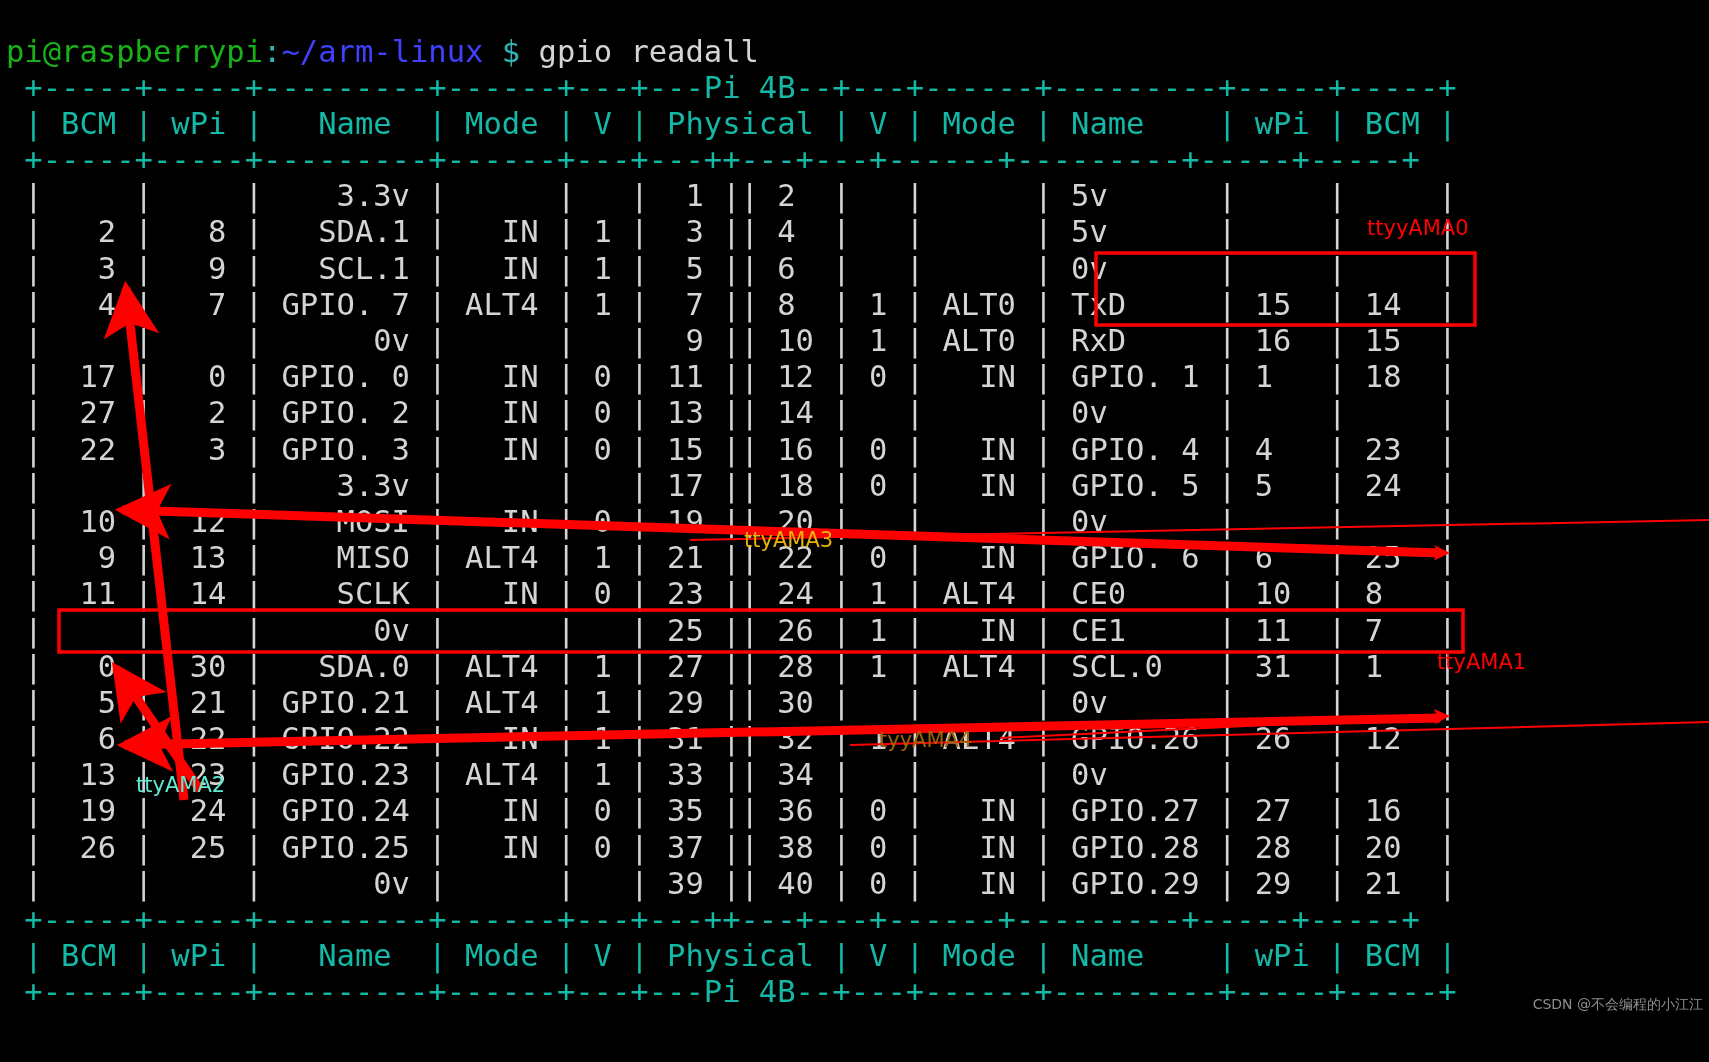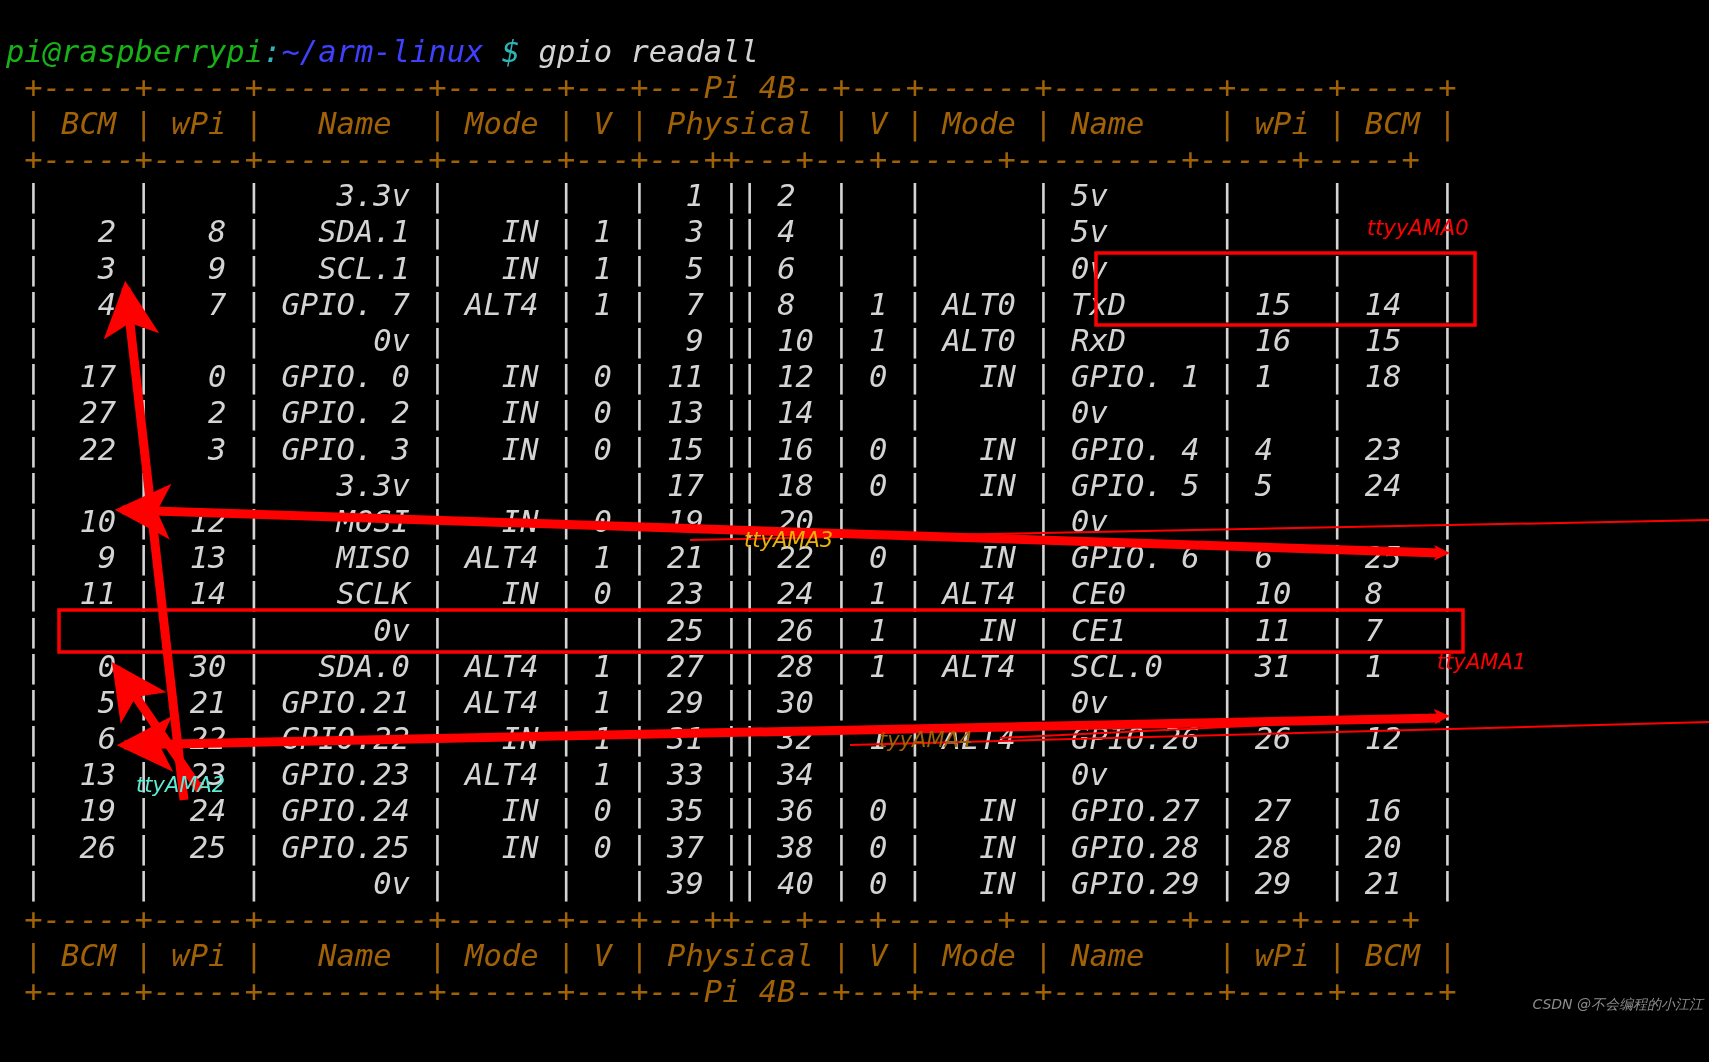--- a/index.html
+++ b/index.html
@@ -11,21 +11,20 @@
     width: 1709px;
     height: 1062px;
     overflow: hidden;
     font-family: "DejaVu Sans Mono", "Liberation Mono", monospace;
   }
   #screen {
     position: relative;
     width: 1709px;
     height: 1022px;
     background: #000000;
-    font-style: italic;
   }
 
   
   #term {
     position: absolute;
     left: 0;
     top: 0;
     width: 1709px;
     height: 1062px;
     font-family: "DejaVu Sans Mono", "Liberation Mono", monospace;
@@ -35,21 +34,21 @@
     color: #d4d4d4;
     white-space: pre;
     padding: 3px 0 0 6px;
     box-sizing: border-box;
   }
   #term .line { display: block; height: 36.2px; }
   .c-green  { color: #18b218; }
   .c-blue   { color: #4040ff; }
   .c-cyan   { color: #2fb5b5; }
   .c-white  { color: #d4d4d4; }
-  .c-dim    { color: #a16207; }
+  .c-dim    { color: #14b8a6; }
 
   
   #overlay {
     position: absolute;
     left: 0; top: 0;
     width: 1709px; height: 1062px;
     pointer-events: none;
   }
   .anno-label {
     position: absolute;

